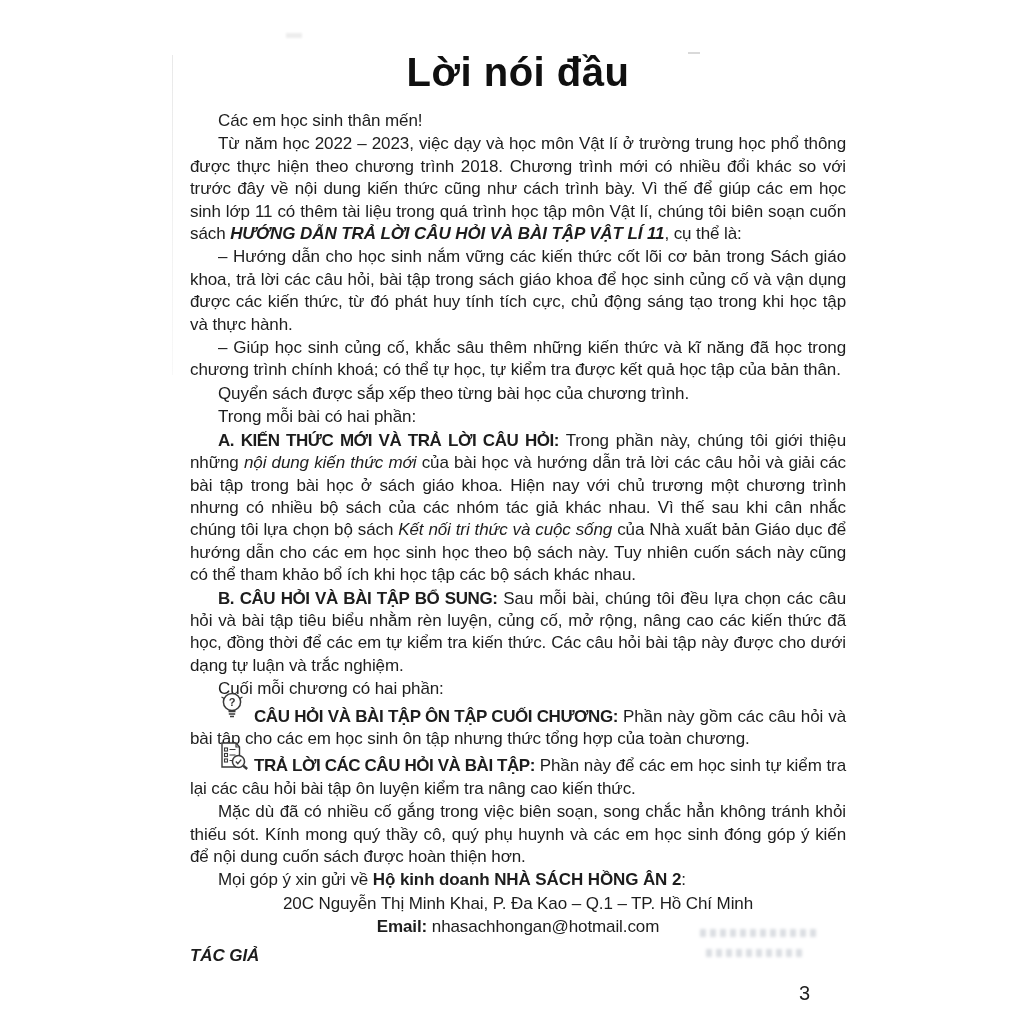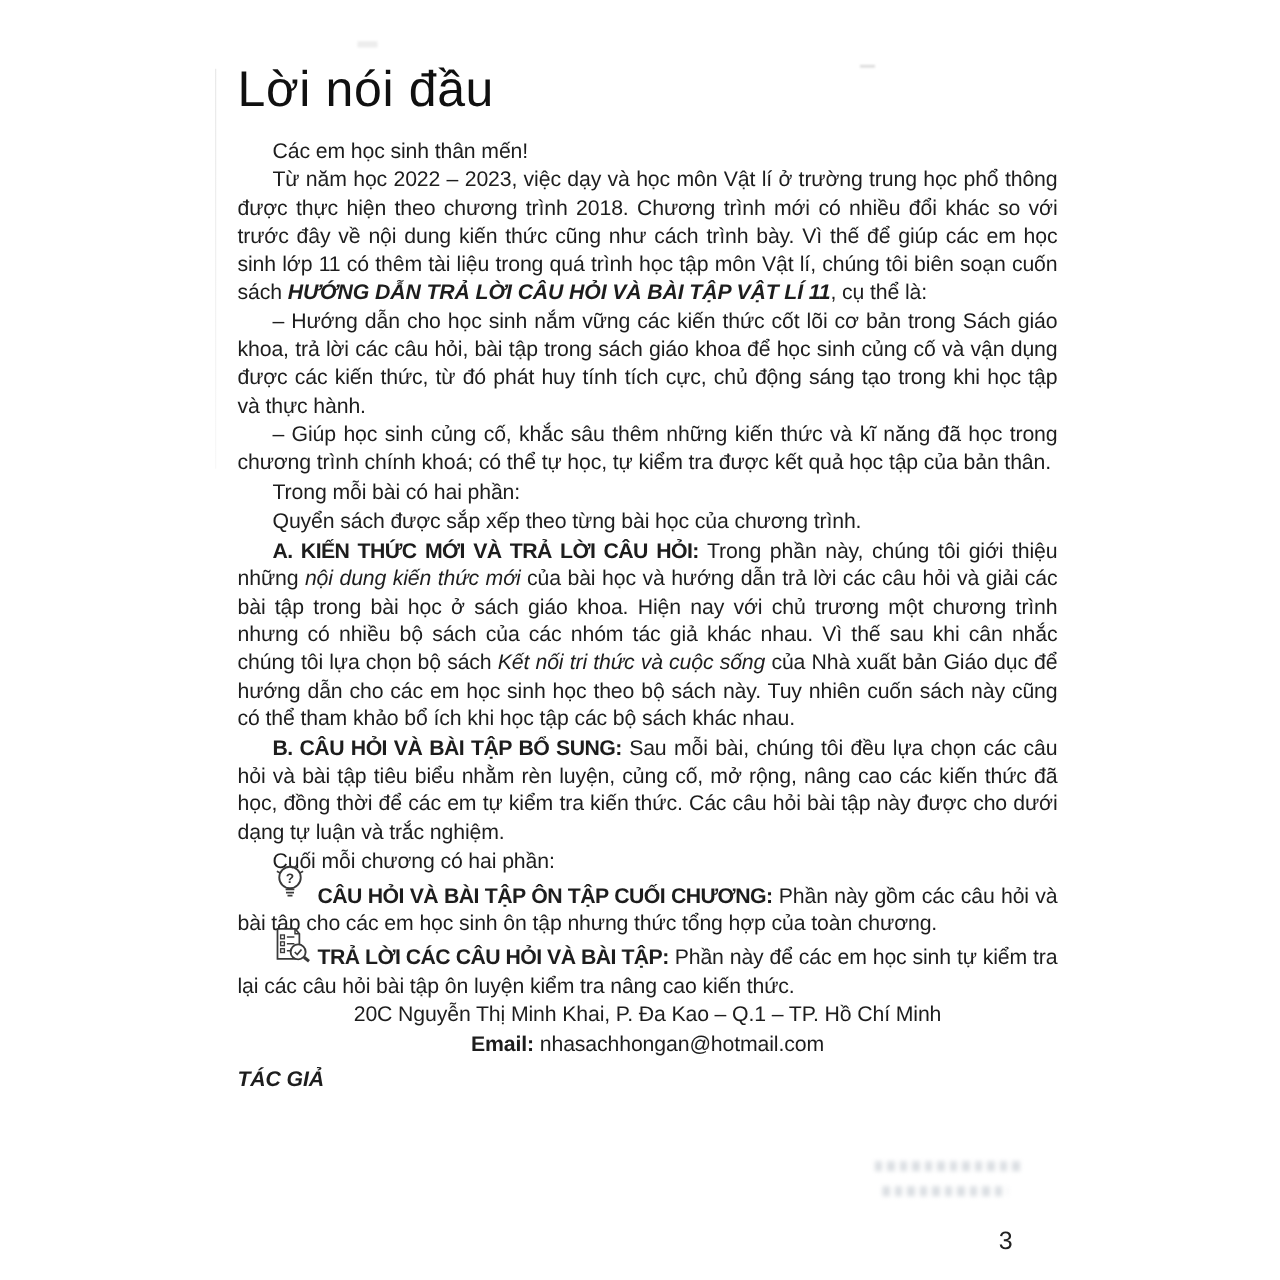--- a/index.html
+++ b/index.html
@@ -11,23 +11,23 @@
     position: relative;
     overflow: hidden;
   }
   .page-content {
     position: absolute;
     left: 190px;
     top: 0;
     width: 656px;
   }
   .doc-title {
-    text-align: left;
+    text-align: center;
     font-size: 40px;
-    font-weight: normal;
+    font-weight: bold;
     color: #101010;
     margin-top: 50px;
     letter-spacing: 0.5px;
   }
   .body-text { font-size: 17px; line-height: 22.4px; letter-spacing: -0.1px; }
   p.para {
     text-align: justify;
     text-indent: 28px;
     margin-top: 1px;
   }
@@ -104,23 +104,23 @@
   <div class="body-text">
 
     <p class="salutation">Các em học sinh thân mến!</p>
 
     <p class="para"><span>Từ năm học 2022 – 2023, việc dạy và học môn Vật lí ở trường trung học phổ thông được thực hiện theo chương trình 2018. Chương trình mới có nhiều đổi khác so với trước đây về nội dung kiến thức cũng như cách trình bày. Vì thế để giúp các em học sinh lớp 11 có thêm tài liệu trong quá trình học tập môn Vật lí, chúng tôi biên soạn cuốn sách </span><span class="bold-italic">HƯỚNG DẪN TRẢ LỜI CÂU HỎI VÀ BÀI TẬP VẬT LÍ 11</span><span>, cụ thể là:</span></p>
 
     <p class="para">– Hướng dẫn cho học sinh nắm vững các kiến thức cốt lõi cơ bản trong Sách giáo khoa, trả lời các câu hỏi, bài tập trong sách giáo khoa để học sinh củng cố và vận dụng được các kiến thức, từ đó phát huy tính tích cực, chủ động sáng tạo trong khi học tập và thực hành.</p>
 
     <p class="para">– Giúp học sinh củng cố, khắc sâu thêm những kiến thức và kĩ năng đã học trong chương trình chính khoá; có thể tự học, tự kiểm tra được kết quả học tập của bản thân.</p>
 
+    <p class="para left">Quyển sách được sắp xếp theo từng bài học của chương trình.</p>
+
     <p class="para left">Trong mỗi bài có hai phần:</p>
-
-    <p class="para left">Quyển sách được sắp xếp theo từng bài học của chương trình.</p>
 
     <p class="para"><span class="sec-label">A. KIẾN THỨC MỚI VÀ TRẢ LỜI CÂU HỎI:</span><span> Trong phần này, chúng tôi giới thiệu những </span><span class="italic">nội dung kiến thức mới</span><span> của bài học và hướng dẫn trả lời các câu hỏi và giải các bài tập trong bài học ở sách giáo khoa. Hiện nay với chủ trương một chương trình nhưng có nhiều bộ sách của các nhóm tác giả khác nhau. Vì thế sau khi cân nhắc chúng tôi lựa chọn bộ sách </span><span class="italic">Kết nối tri thức và cuộc sống</span><span> của Nhà xuất bản Giáo dục để hướng dẫn cho các em học sinh học theo bộ sách này. Tuy nhiên cuốn sách này cũng có thể tham khảo bổ ích khi học tập các bộ sách khác nhau.</span></p>
 
     <p class="para"><span class="sec-label">B. CÂU HỎI VÀ BÀI TẬP BỔ SUNG:</span><span> Sau mỗi bài, chúng tôi đều lựa chọn các câu hỏi và bài tập tiêu biểu nhằm rèn luyện, củng cố, mở rộng, nâng cao các kiến thức đã học, đồng thời để các em tự kiểm tra kiến thức. Các câu hỏi bài tập này được cho dưới dạng tự luận và trắc nghiệm.</span></p>
 
     <p class="para left">Cuối mỗi chương có hai phần:</p>
 
     <p class="para icon-para"><span class="icon-slot icon-bulb"><svg width="30" height="34" viewBox="0 0 30 34">
         <circle cx="14" cy="12" r="8.6" fill="none" stroke="#3a3a3a" stroke-width="1.5"></circle>
         <text x="14" y="16" text-anchor="middle">?</text>
@@ -133,21 +133,23 @@
         <path d="M18 2 l0 4 l3.5 0" fill="none" stroke="#3a3a3a" stroke-width="1.2"></path>
         <rect x="6.5" y="7" width="3" height="3" fill="none" stroke="#3a3a3a" stroke-width="1.1"></rect>
         <rect x="6.5" y="12.5" width="3" height="3" fill="none" stroke="#3a3a3a" stroke-width="1.1"></rect>
         <rect x="6.5" y="18" width="3" height="3" fill="none" stroke="#3a3a3a" stroke-width="1.1"></rect>
         <path d="M11.5 8.5 h6 M11.5 14 h6 M11.5 19.5 h4" stroke="#3a3a3a" stroke-width="1.2"></path>
         <circle cx="20.5" cy="20.5" r="6" fill="#ffffff" stroke="#3a3a3a" stroke-width="1.5"></circle>
         <path d="M17.8 20.6 l2 2 l3.4 -4" fill="none" stroke="#3a3a3a" stroke-width="1.4"></path>
         <path d="M25.2 24.8 l4 3.2" stroke="#3a3a3a" stroke-width="2.4"></path>
       </svg></span><span class="sec-label">TRẢ LỜI CÁC CÂU HỎI VÀ BÀI TẬP:</span><span> Phần này để các em học sinh tự kiểm tra lại các câu hỏi bài tập ôn luyện kiểm tra nâng cao kiến thức.</span></p>
 
+    <p class="para closing-para">Mặc dù đã có nhiều cố gắng trong việc biên soạn, song chắc hẳn không tránh khỏi thiếu sót. Kính mong quý thầy cô, quý phụ huynh và các em học sinh đóng góp ý kiến để nội dung cuốn sách được hoàn thiện hơn.</p>
 
+    <p class="para left contact-para"><span>Mọi góp ý xin gửi về </span><span class="bold">Hộ kinh doanh NHÀ SÁCH HỒNG ÂN 2</span><span>:</span></p>
 
     <p class="para center">20C Nguyễn Thị Minh Khai, P. Đa Kao – Q.1 – TP. Hồ Chí Minh</p>
 
     <p class="para center"><span class="bold">Email:</span><span> nhasachhongan@hotmail.com</span></p>
 
 
     <p class="signature">TÁC GIẢ</p>
 
   </div>
 </div>

